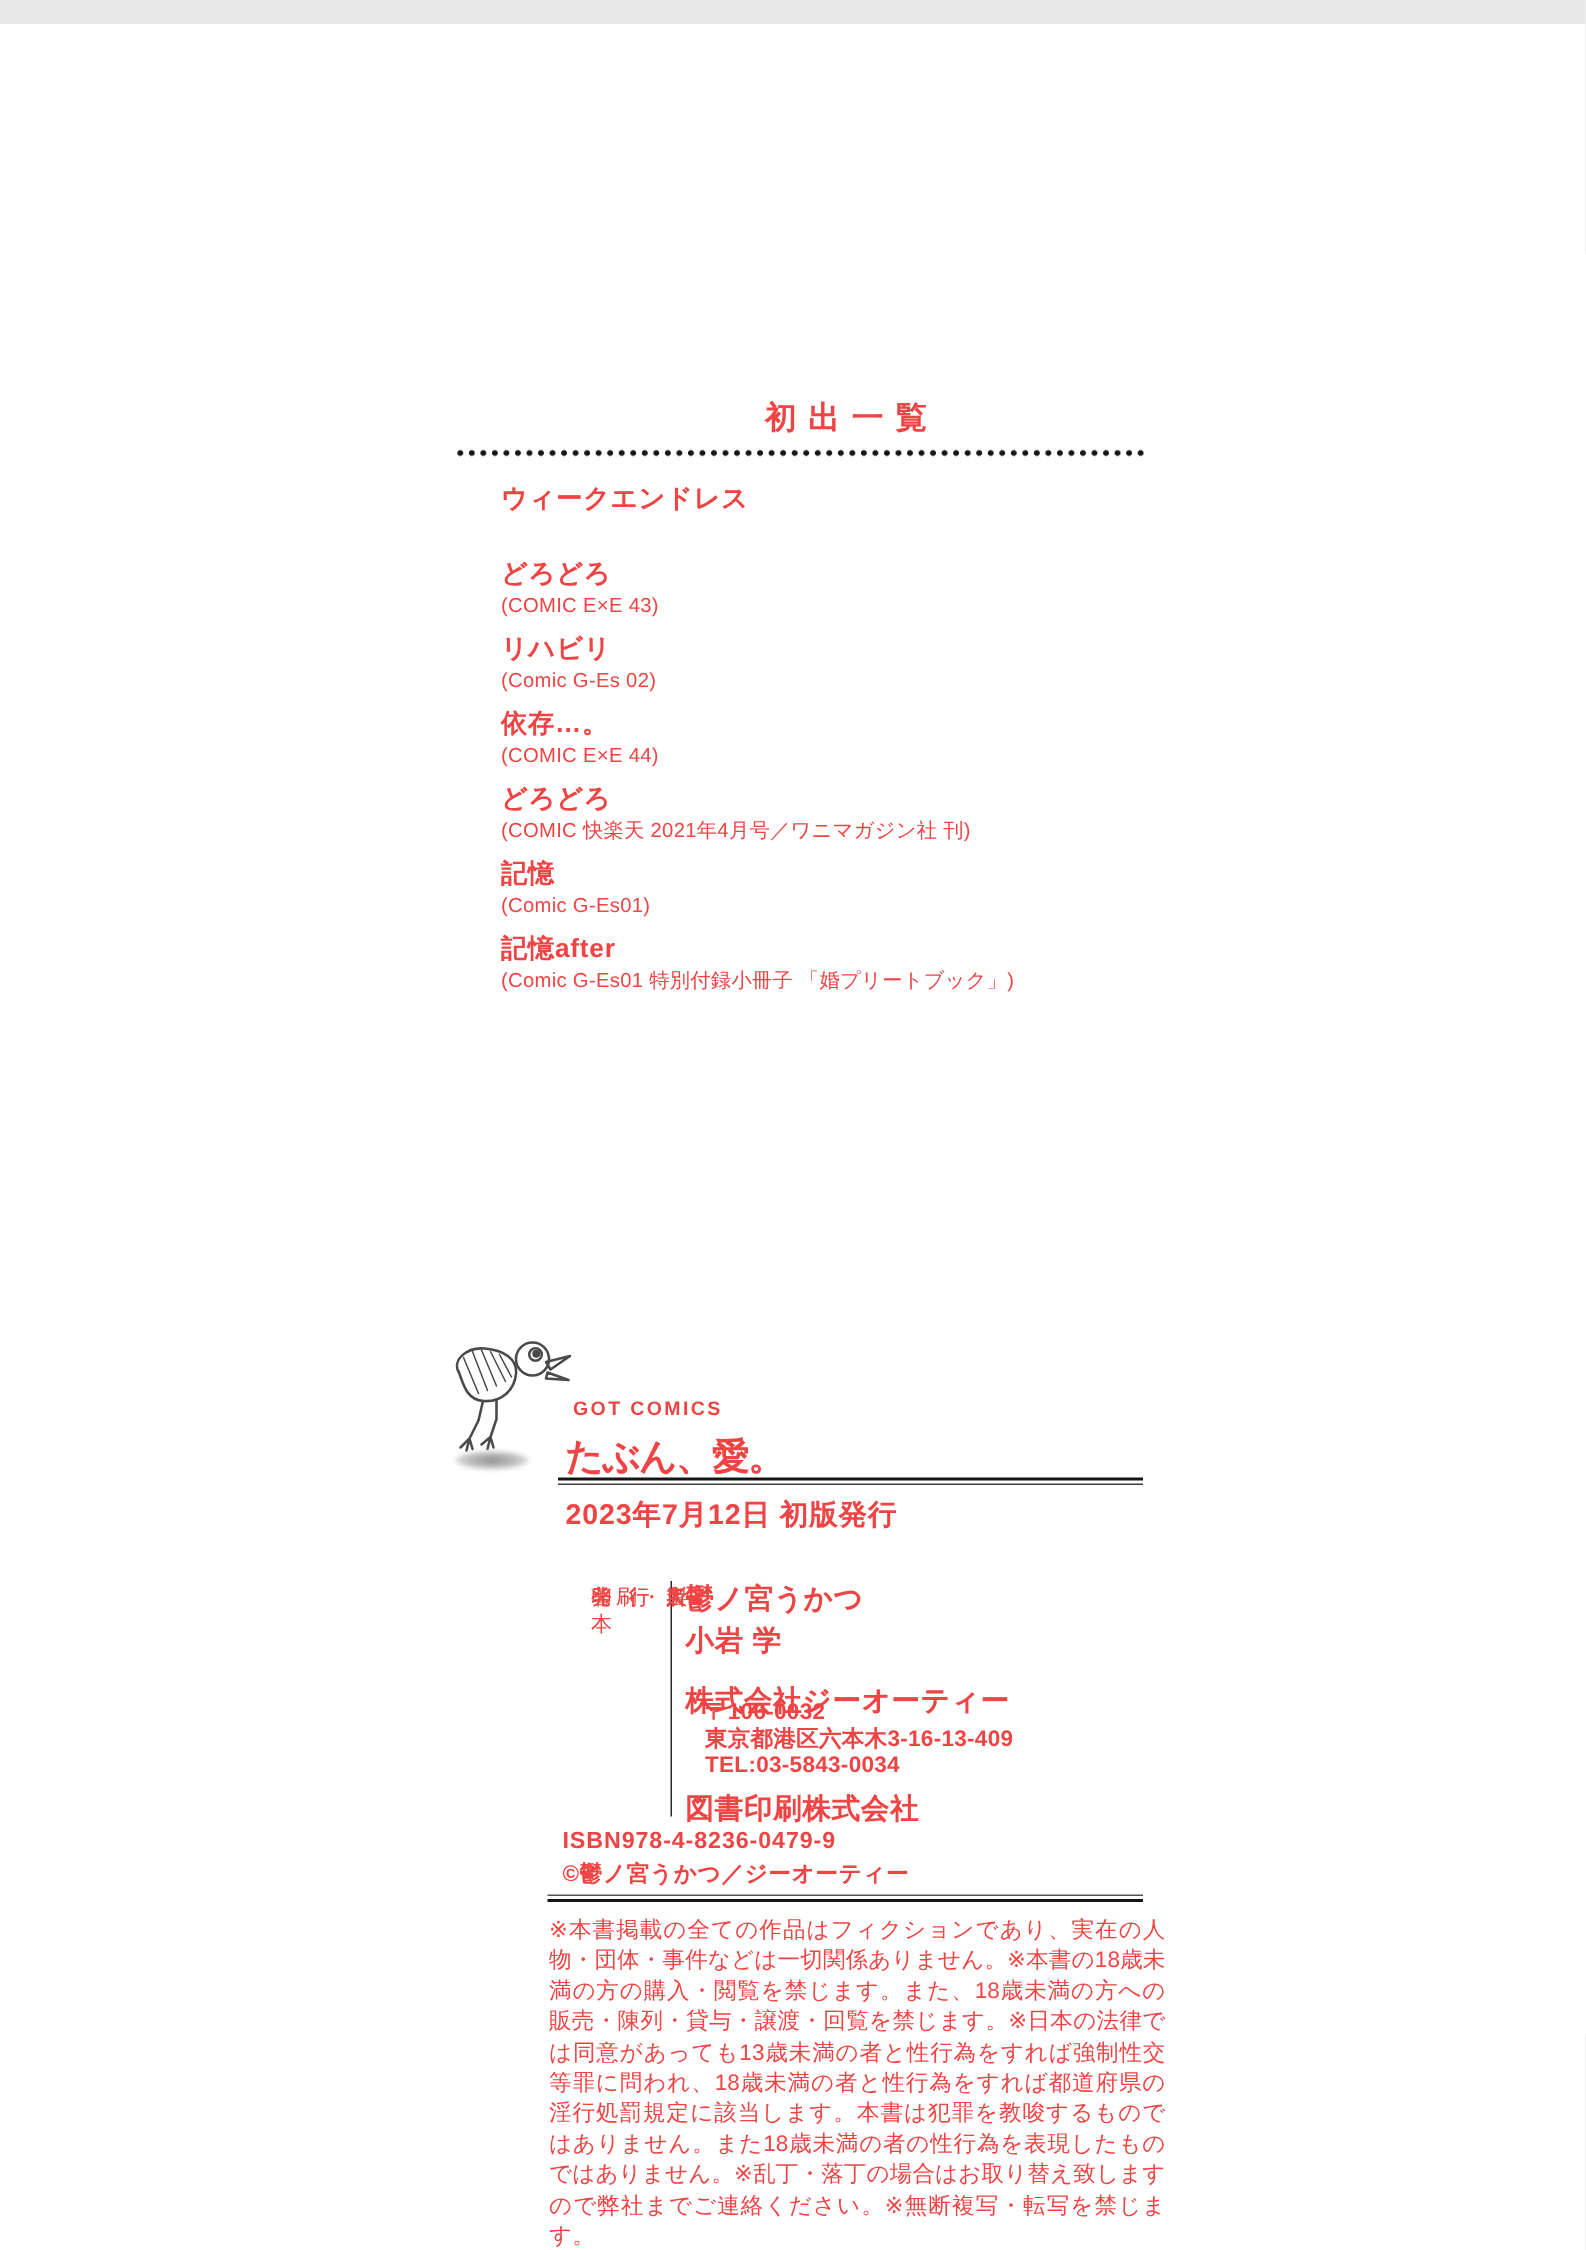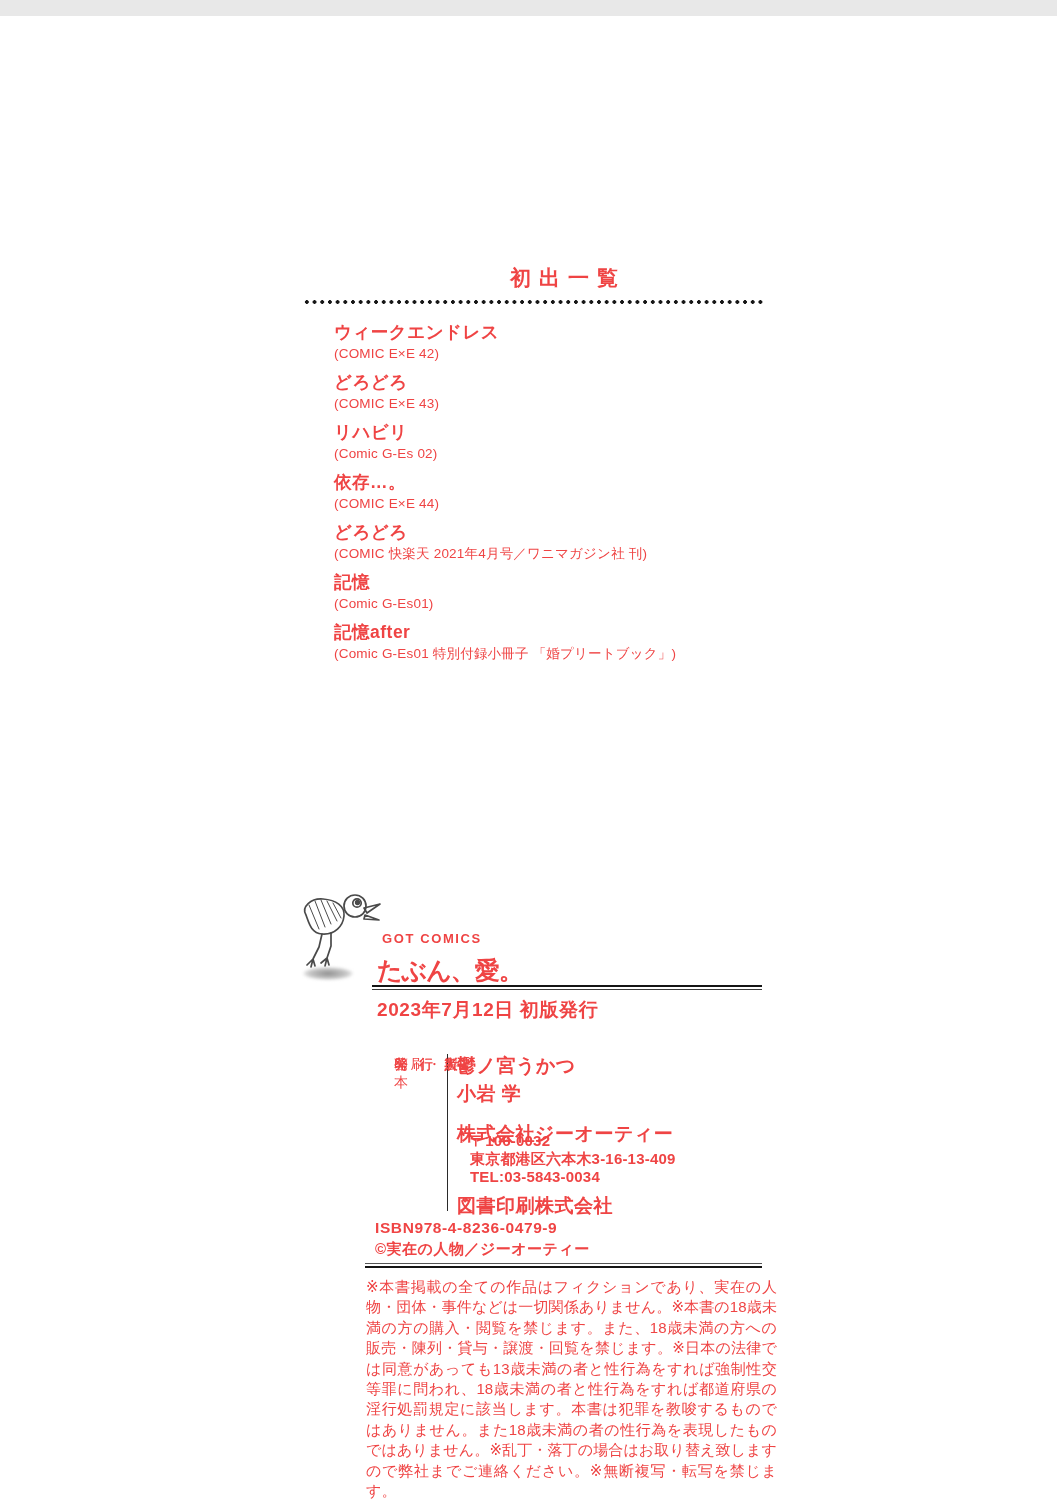--- a/index.html
+++ b/index.html
@@ -116,21 +116,20 @@
 
 <div class="page">
 
   <div class="abs fp-title">初出一覧</div>
 
   <div class="abs dotted-rule"></div>
 
   <div class="abs fp-list">
     <div class="fp-item">
       <div class="fp-item-title">ウィークエンドレス</div>
-      <div class="fp-item-source">(COMIC E×E 42)</div>
     </div>
     <div class="fp-item">
       <div class="fp-item-title">どろどろ</div>
       <div class="fp-item-source">(COMIC E×E 43)</div>
     </div>
     <div class="fp-item">
       <div class="fp-item-title">リハビリ</div>
       <div class="fp-item-source">(Comic G-Es 02)</div>
     </div>
     <div class="fp-item">
@@ -203,19 +202,19 @@
     <div class="credit-addr ya0">〒106-0032</div>
     <div class="credit-addr ya1">東京都港区六本木3-16-13-409</div>
     <div class="credit-addr ya2">TEL:03-5843-0034</div>
 
     <div class="credit-label y3 lbl-pad">印刷・製本</div>
     <div class="credit-value y3">図書印刷株式会社</div>
   </div>
 
   <div class="abs isbn">ISBN978-4-8236-0479-9</div>
 
-  <div class="abs copyright">©実在の人物／ジーオーティー</div>
+  <div class="abs copyright">©鬱ノ宮うかつ／ジーオーティー</div>
 
   <div class="abs bottom-rule"></div>
 
   <div class="abs disclaimer">※本書掲載の全ての作品はフィクションであり、実在の人物・団体・事件などは一切関係ありません。※本書の18歳未満の方の購入・閲覧を禁じます。また、18歳未満の方への販売・陳列・貸与・譲渡・回覧を禁じます。※日本の法律では同意があっても13歳未満の者と性行為をすれば強制性交等罪に問われ、18歳未満の者と性行為をすれば都道府県の淫行処罰規定に該当します。本書は犯罪を教唆するものではありません。また18歳未満の者の性行為を表現したものではありません。※乱丁・落丁の場合はお取り替え致しますので弊社までご連絡ください。※無断複写・転写を禁じます。</div>
 
 </div>
 
 </body></html>

